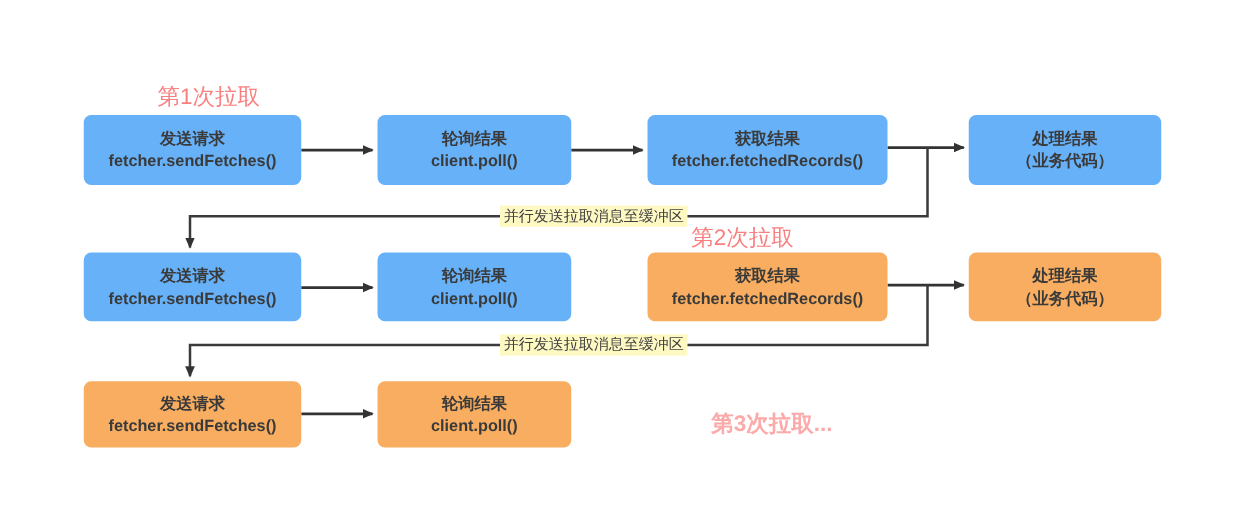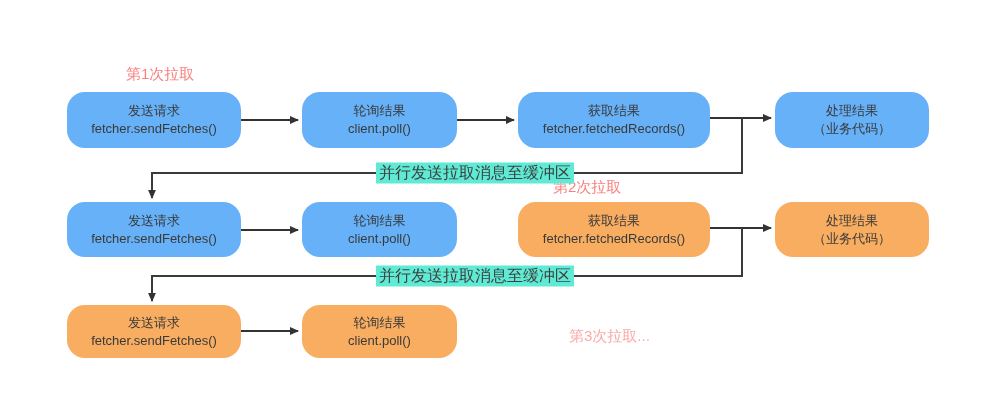--- a/index.html
+++ b/index.html
@@ -13,50 +13,51 @@
   }
   #canvas {
     position: relative;
     width: 992px;
     height: 419px;
     background: #ffffff;
     overflow: hidden;
   }
   .node {
     position: absolute;
-    border-radius: 18px;
+    border-radius: 6px;
     display: flex;
     flex-direction: column;
     align-items: center;
     justify-content: center;
     text-align: center;
     line-height: 1.35;
     font-size: 13px;
     color: #3a3a3a;
     box-sizing: border-box;
     padding: 2px 6px;
+    font-weight: bold;
   }
   .node .l1 { display: block; }
   .node .l2 { display: block; }
   .node.blue   { background: #66b1f8; }
   .node.orange { background: #f8ad60; }
 
   .stage-label {
     position: absolute;
-    font-size: 15px;
+    font-size: 18px;
     color: #f98080;
     white-space: nowrap;
   }
-  .stage-label.faded { color: #fba9a9; }
+  .stage-label.faded { color: #fba9a9; font-weight: bold; }
 
   .edge-label {
     position: absolute;
-    font-size: 16px;
+    font-size: 12px;
     color: #3f3f3f;
-    background: #5eead4;
+    background: #fef9c3;
     padding: 0 3px;
     white-space: nowrap;
     transform: translate(-50%, -50%);
   }
 
   svg.wires {
     position: absolute;
     left: 0;
     top: 0;
     width: 992px;

